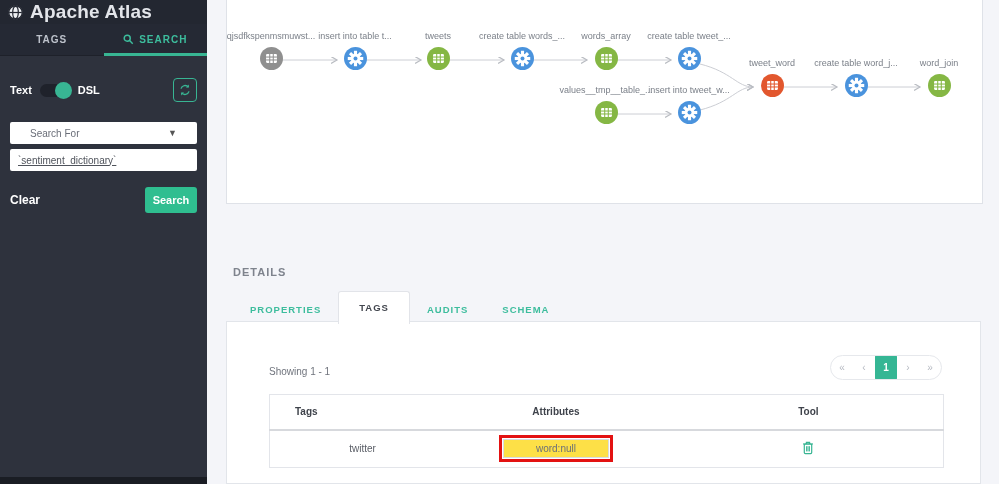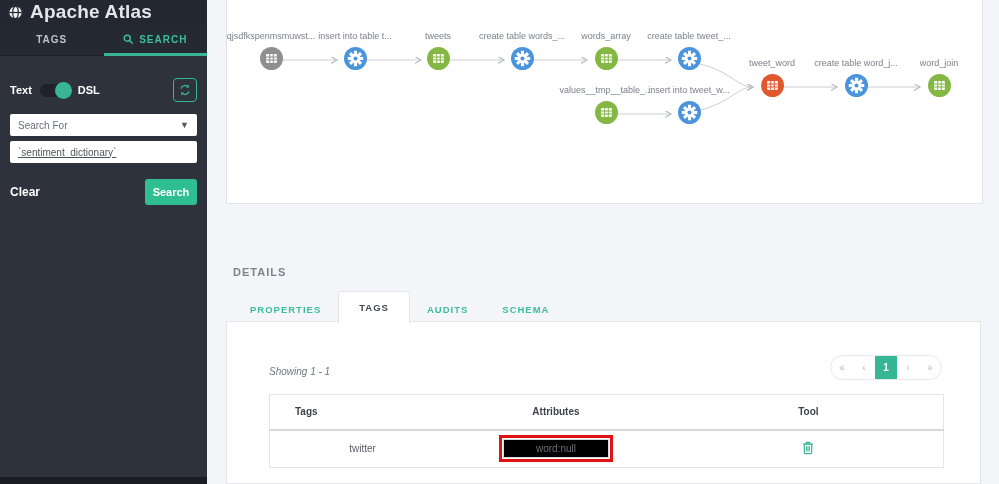--- a/index.html
+++ b/index.html
@@ -21,22 +21,22 @@
             font-size:10px; font-weight:bold; letter-spacing:1px; color:#bdc2cb; cursor:pointer; }
   .sb-tab.active { color:#3dbd9d; }
   .sb-tab-underline { position:absolute; right:0; bottom:-1px; width:50%; height:3px; background:#38b593; }
   .sb-body { padding:22px 10px 0 10px; }
   .toggle-row { display:flex; align-items:center; gap:8px; }
   .toggle-label { color:#fff; font-size:11px; font-weight:bold; }
   .toggle { width:30px; height:13px; border-radius:7px; background:#1f222b; position:relative; cursor:pointer; }
   .toggle-knob { position:absolute; right:-2px; top:-2px; width:17px; height:17px; border-radius:50%; background:#38b593; }
   .refresh-btn { margin-left:auto; width:24px; height:24px; border:1px solid #38b593; border-radius:4px;
                  display:flex; align-items:center; justify-content:center; background:transparent; cursor:pointer; }
-  .sb-select { margin-top:12px; height:22px; background:#fff; border-radius:2px; display:flex; align-items:center;
-               padding:0 8px; font-size:10px; color:#6a6e78; cursor:pointer; }
+  .sb-select { margin-top:20px; height:22px; background:#fff; border-radius:2px; display:flex; align-items:center;
+               padding:0 20px; font-size:10px; color:#6a6e78; cursor:pointer; }
   .sb-select .caret { margin-left:auto; color:#555; font-size:9px; }
   .sb-input { margin-top:5px; height:22px; width:100%; background:#fff; border:none; border-radius:2px;
               padding:0 8px; font-size:10px; color:#4f535b; font-family:"Liberation Sans", sans-serif;text-decoration:underline; }
   .sb-actions { margin-top:16px; display:flex; align-items:center; justify-content:space-between; }
   .clear-link { color:#fff; font-size:12px; font-weight:bold; cursor:pointer; }
   .search-btn { width:52px; height:26px; background:#2fbe90; color:#fff; font-size:11px; font-weight:bold;
                 border:none; border-radius:3px; cursor:pointer; font-family:"Liberation Sans", sans-serif; }
   
   .graph-panel { position:absolute; left:226px; top:-12px; width:757px; height:216px;
                  background:#fff; border:1px solid #dfe2e8; }
@@ -46,37 +46,37 @@
   .gicon { width:23px; height:23px; display:inline-block; }
   
   .details-title { position:absolute; left:233px; top:266px; font-size:11px; font-weight:bold;
                    letter-spacing:1px; color:#7e838d; }
   .detail-tabs { position:absolute; left:233px; top:291px; display:flex; align-items:flex-end; z-index:2; }
   .detail-tab { padding:9px 17px; font-size:9.5px; font-weight:bold; letter-spacing:1px; color:#3dbd9d; cursor:pointer; }
   .detail-tab.active { background:#fff; border:1px solid #e2e4e9; border-bottom:none; border-radius:3px 3px 0 0;
                        color:#42464e; padding:10px 20px 11px 20px; }
   .details-panel { position:absolute; left:226px; top:321px; width:755px; height:163px;
                    background:#fff; border:1px solid #e2e5ea; }
-  .showing { position:absolute; left:42px; top:44px; font-size:10px; color:#70747d;font-style:italic; }
+  .showing { position:absolute; left:42px; top:44px; font-size:10px; color:#70747d; }
   .pager { position:absolute; right:38px; top:33px; height:25px; border:1px solid #e6e8ec; border-radius:13px;
            background:#fff; display:flex; align-items:center; overflow:hidden; }
   .pager .pg { min-width:22px; height:25px; display:flex; align-items:center; justify-content:center;
                font-size:10px; color:#b6bac2; cursor:pointer; padding:0 3px; }
   .pager .pg.active { background:#35b694; color:#fff; border-radius:2px; font-weight:bold; }
   .tags-table { position:absolute; left:42px; top:72px; width:675px; border:1px solid #e3e5ea;
                 border-collapse:collapse; background:#fff; }
   .tags-table th { font-size:10px; font-weight:bold; color:#3f434b; text-align:left; height:35px;
                    border-bottom:2px solid #d7d9dd; }
   .tags-table td { font-size:10px; color:#5a5e66; height:38px; }
   .col-tags   { width:25%; padding-left:25px;text-align:center; }
   .col-attrs  { width:35%; text-align:center !important; }
   .col-tool   { width:40%; text-align:center !important; }
   td.col-tags { padding-left:17px; }
   .red-annotation { display:inline-block; border:3px solid #e31212; padding:1px; line-height:0; }
-  .attr-chip { display:inline-block; background:#000000; border:1px solid #d9dbe0; color:#6b6f78;
+  .attr-chip { display:inline-block; background:#fde047; border:1px solid #d9dbe0; color:#6b6f78;
                font-size:10px; line-height:17px; padding:0 32px; cursor:pointer; }
   .trash-btn { background:none; border:none; cursor:pointer; line-height:0; }
 </style>
 </head>
 <body>
 
 <div class="sidebar">
   <div class="sb-header">
     <svg width="15" height="15" viewBox="0 0 15 15">
       <circle cx="7.5" cy="7.5" r="7" fill="#eef0f3"></circle>

